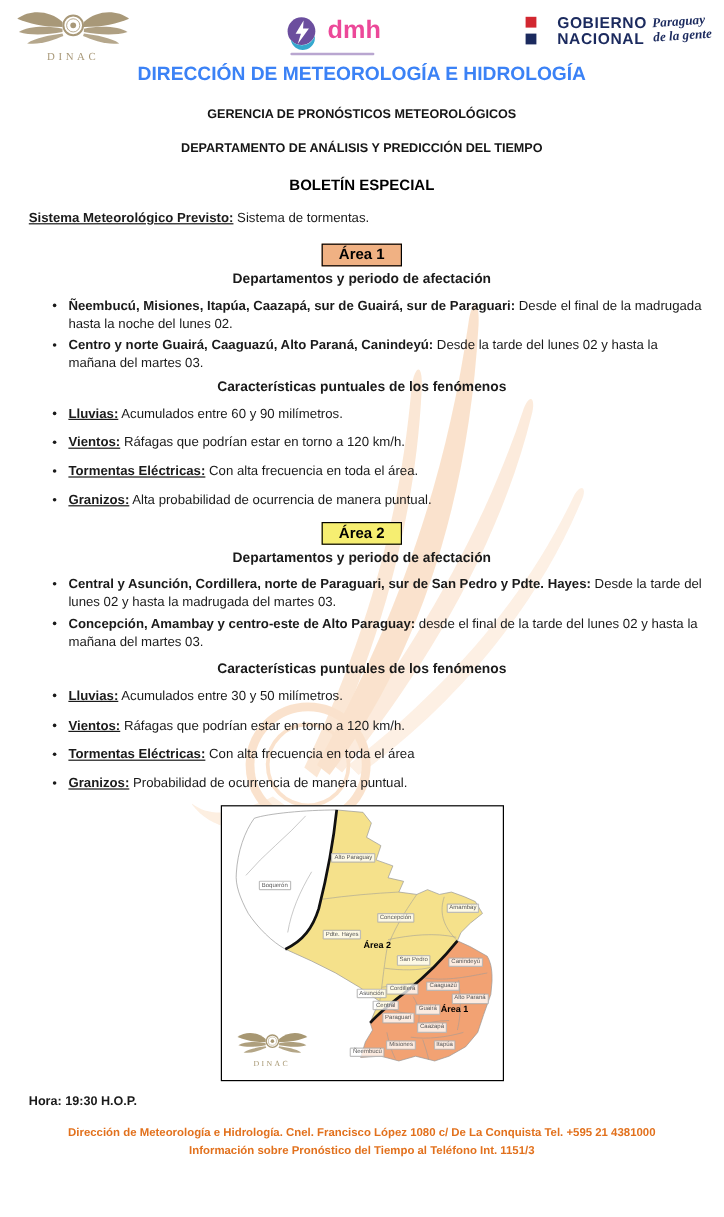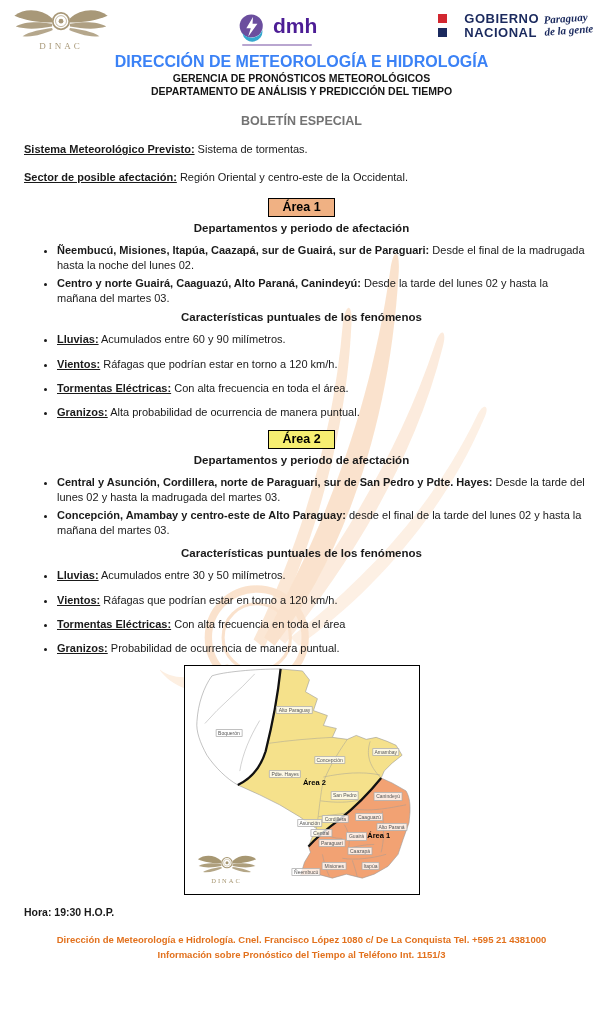--- a/index.html
+++ b/index.html
@@ -7,33 +7,33 @@
   .page{position:relative;width:603px;height:1014px;background:#fff;overflow:hidden;margin:0 auto;}
   .watermark{position:absolute;left:160px;top:185px;width:345px;height:505px;opacity:.30;z-index:0;pointer-events:none;}
   .content{position:relative;z-index:1;}
 
   
   .logo-row{display:flex;justify-content:space-between;align-items:flex-start;padding:6px 10px 0 6px;}
   .dinac-block{width:110px;text-align:center;color:#a89878;}
   .dinac-caption{font-family:"Liberation Serif",serif;font-size:9px;letter-spacing:3px;color:#a89878;margin-top:-2px;}
   .dmh-block{display:flex;flex-direction:column;align-items:center;margin-top:3px;}
   .dmh-inner{display:flex;align-items:center;gap:4px;}
-  .dmh-word{font-size:21px;font-weight:bold;color:#4c1d95;letter-spacing:0;}
+  .dmh-word{font-size:21px;font-weight:bold;color:#ec4899;letter-spacing:0;}
   .dmh-sub{width:70px;height:2px;background:#b9a6d0;margin-top:1px;border-radius:1px;}
   .gov-block{margin-top:6px;display:flex;align-items:flex-start;gap:5px;}
   .gov-rows{display:flex;flex-direction:column;gap:1px;}
   .gov-row{display:flex;align-items:center;gap:17px;}
   .sq{width:9px;height:9px;display:inline-block;}
   .sq.red{background:#d22730;}
   .sq.blue{background:#1b2a5e;}
   .gov-txt{font-size:13px;font-weight:bold;color:#1b2a5e;letter-spacing:.5px;line-height:1;}
   .gov-script{font-family:"Liberation Serif",serif;font-style:italic;font-weight:bold;color:#1b2a5e;font-size:11px;line-height:1.05;transform:rotate(-4deg);margin-top:1px;}
   .title{margin-top:2px;text-align:center;font-size:16px;font-weight:bold;color:#3b82f6;}
-  .subtitle{text-align:center;font-size:10.5px;font-weight:bold;color:#151515;margin-top:1px;}
-  .bulletin{text-align:center;font-size:12.5px;font-weight:bold;color:#737373;margin:17px 0 10px;}
+  .subtitle{text-align:center;font-size:10.5px;font-weight:bold;color:#151515;margin-top:17px;}
+  .bulletin{text-align:center;font-size:12.5px;font-weight:bold;color:#000000;margin:17px 0 10px;}
 
   
   .intro{padding:4px 26px 0 24px;}
   .intro-line{font-size:11px;margin-bottom:13px;line-height:1.35;}
   .b{font-weight:bold;}
   .u{text-decoration:underline;}
 
   
   .area-tag{width:fit-content;margin:6px auto 4px;border:1.6px solid #000;padding:1px 13px 2px;font-size:12.5px;font-weight:bold;color:#000;}
   .area-tag.a1{background:#f0b183;}
@@ -136,23 +136,20 @@
 
     <div class="title">DIRECCIÓN DE METEOROLOGÍA E HIDROLOGÍA</div>
     <div class="subtitle">GERENCIA DE PRONÓSTICOS METEOROLÓGICOS</div>
     <div class="subtitle">DEPARTAMENTO DE ANÁLISIS Y PREDICCIÓN DEL TIEMPO</div>
     <div class="bulletin">BOLETÍN ESPECIAL</div>
 
     <div class="intro">
 
     <div class="intro-line">
           <span class="b u">Sistema Meteorológico Previsto:</span><span> Sistema de tormentas.</span>
-        </div>
-        <div class="intro-line">
-          <span class="b u">Sector de posible afectación:</span><span> Región Oriental y centro-este de la Occidental.</span>
         </div>
       </div>
 
     <div class="area-tag a1">Área 1</div>
     <div class="section-head">Departamentos y periodo de afectación</div>
     <ul class="blist">
 
     <li>
           <span class="b">Ñeembucú, Misiones, Itapúa, Caazapá, sur de Guairá, sur de Paraguari:</span><span> Desde el final de la madrugada hasta la noche del lunes 02.</span>
         </li>

